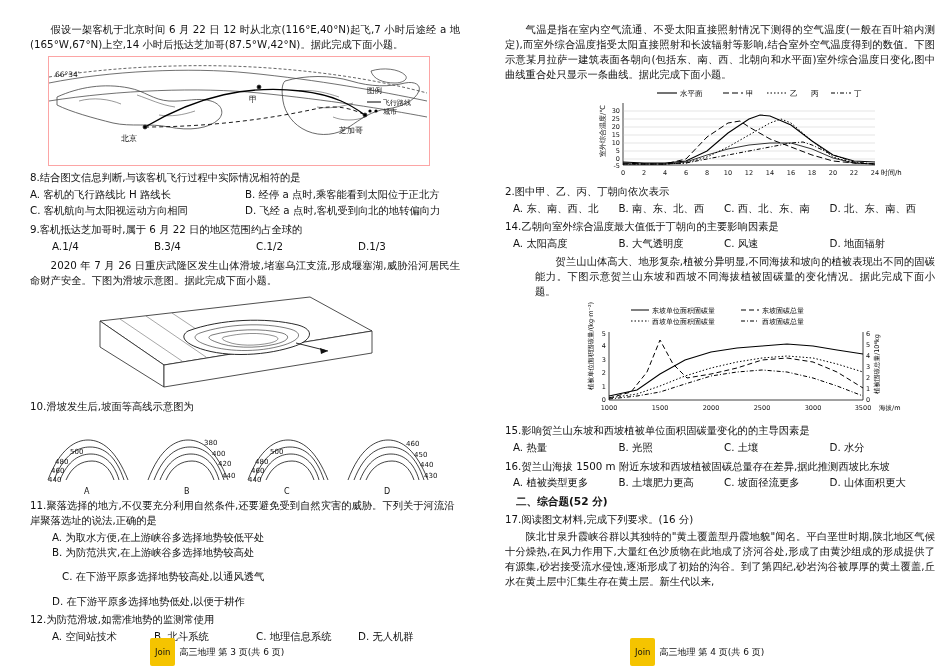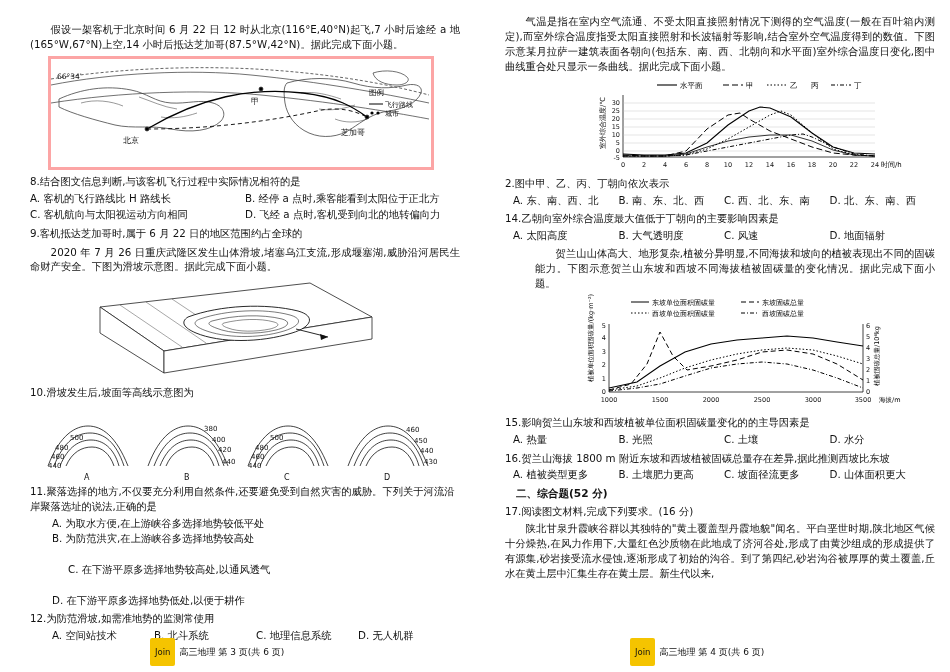--- a/index.html
+++ b/index.html
@@ -16,21 +16,21 @@
   .col-right{left:505px;}
   .divider{position:absolute;left:472px;top:18px;width:1px;height:630px;background:#ffffff;}
   p{margin:0 0 3px 0;font-size:10.3px;line-height:1.45;text-align:justify;}
   .indent{text-indent:2em;}
   .q{font-size:10.3px;line-height:1.45;margin:3px 0 2px 0;}
   .opts{display:flex;font-size:10.3px;line-height:1.5;margin-bottom:1px;}
   .opts span{flex:1 1 0;white-space:nowrap;overflow:hidden;}
   .opts.half span{flex:0 0 50%;}
   .sec-title{font-size:10.6px;font-weight:bold;margin:4px 11px 2px;}
   
-  .mapfig{position:relative;width:380px;height:108px;margin:4px 0 4px 18px;border:3px solid #fca5a5;background:#fff;}
+  .mapfig{position:relative;width:380px;height:108px;margin:4px 0 4px 18px;border:1px solid #fca5a5;background:#fff;}
   .mapfig svg{display:block;}
   
   .block3d{position:relative;width:330px;height:104px;margin:3px 0 4px 30px;}
   
   .contours{position:relative;width:400px;height:78px;margin:2px 0 4px 12px;}
   
   .chart1{position:relative;width:360px;height:96px;margin:3px 0 3px 40px;}
   .chart2{position:relative;width:380px;height:118px;margin:3px 0 3px 22px;}
   .footer{position:absolute;bottom:6px;font-size:9px;}
   .footer-left{left:150px;}
@@ -111,20 +111,26 @@
     <div class="opts half">
       <span>A. 客机的飞行路线比 H 路线长</span>
       <span>B. 经停 a 点时,乘客能看到太阳位于正北方</span>
     </div>
     <div class="opts half">
       <span>C. 客机航向与太阳视运动方向相同</span>
       <span>D. 飞经 a 点时,客机受到向北的地转偏向力</span>
     </div>
 
     <div class="q">9.客机抵达芝加哥时,属于 6 月 22 日的地区范围约占全球的</div>
+    <div class="opts" style="padding-left:22px;">
+      <span>A.1/4</span>
+      <span>B.3/4</span>
+      <span>C.1/2</span>
+      <span>D.1/3</span>
+    </div>
 
     <p class="indent" style="margin-top:4px;">2020 年 7 月 26 日重庆武隆区发生山体滑坡,堵塞乌江支流,形成堰塞湖,威胁沿河居民生命财产安全。下图为滑坡示意图。据此完成下面小题。</p>
 
     <div class="block3d">
       <svg width="330" height="104" viewBox="0 0 330 104">
         <g stroke="#222" fill="none" stroke-width="0.8">
 
           <path d="M40,30 L250,6 L312,40 L104,74 Z" fill="#ffffff"></path>
 
           <path d="M40,30 L104,74 L104,96 L40,56 Z" fill="#ffffff"></path>
@@ -200,34 +206,34 @@
             <text x="38" y="76" font-size="8" stroke="none" fill="#111" font-family="DejaVu Sans">D</text>
           </g>
         </g>
       </svg>
     </div>
 
     <div class="q">11.聚落选择的地方,不仅要充分利用自然条件,还要避免受到自然灾害的威胁。下列关于河流沿岸聚落选址的说法,正确的是</div>
     <div style="padding-left:22px;">
       <div class="q" style="margin:0;">A. 为取水方便,在上游峡谷多选择地势较低平处</div>
       <div class="q" style="margin:0;">B. 为防范洪灾,在上游峡谷多选择地势较高处</div>
-      <div class="q" style="margin:16px;">C. 在下游平原多选择地势较高处,以通风透气</div>
+      <div class="q" style="margin:10px;">C. 在下游平原多选择地势较高处,以通风透气</div>
       <div class="q" style="margin:0;">D. 在下游平原多选择地势低处,以便于耕作</div>
     </div>
 
     <div class="q">12.为防范滑坡,如需准地势的监测常使用</div>
     <div class="opts" style="padding-left:22px;">
       <span>A. 空间站技术</span>
       <span>B. 北斗系统</span>
       <span>C. 地理信息系统</span>
       <span>D. 无人机群</span>
     </div>
   </div>
 
-  <div class="col col-right" style="padding-top:14px;">
+  <div class="col col-right" style="padding-top:22px;">
 
     <p class="indent">气温是指在室内空气流通、不受太阳直接照射情况下测得的空气温度(一般在百叶箱内测定),而室外综合温度指受太阳直接照射和长波辐射等影响,结合室外空气温度得到的数值。下图示意某月拉萨一建筑表面各朝向(包括东、南、西、北朝向和水平面)室外综合温度日变化,图中曲线重合处只显示一条曲线。据此完成下面小题。</p>
 
     <div class="chart1">
       <svg width="360" height="96" viewBox="0 0 360 96">
 
         <g>
           <line x1="112" y1="8" x2="132" y2="8" stroke="#000" stroke-width="1.1"></line>
           <text x="135" y="11" font-size="7.5" font-family="DejaVu Sans">水平面</text>
           <line x1="178" y1="8" x2="198" y2="8" stroke="#000" stroke-width="1.1" stroke-dasharray="6,3"></line>
@@ -376,21 +382,21 @@
     </div>
 
     <div class="q">15.影响贺兰山东坡和西坡植被单位面积固碳量变化的的主导因素是</div>
     <div class="opts" style="padding-left:8px;justify-content:space-between;">
       <span>A. 热量</span>
       <span>B. 光照</span>
       <span>C. 土壤</span>
       <span>D. 水分</span>
     </div>
 
-    <div class="q">16.贺兰山海拔 1800 m 附近东坡和西坡植被固碳总量存在差异,据此推测西坡比东坡</div>
+    <div class="q">16.贺兰山海拔 1500 m 附近东坡和西坡植被固碳总量存在差异,据此推测西坡比东坡</div>
     <div class="opts" style="padding-left:8px;">
       <span>A. 植被类型更多</span>
       <span>B. 土壤肥力更高</span>
       <span>C. 坡面径流更多</span>
       <span>D. 山体面积更大</span>
     </div>
 
     <div class="sec-title">二、综合题(52 分)</div>
     <div class="q">17.阅读图文材料,完成下列要求。(16 分)</div>
     <p class="indent">陕北甘泉升霞峡谷群以其独特的"黄土覆盖型丹霞地貌"闻名。平白垩世时期,陕北地区气候十分燥热,在风力作用下,大量红色沙质物在此地成了济河谷处,形成了由黄沙组成的形成提供了有源集,砂岩接受流水侵蚀,逐渐形成了初始的沟谷。到了第四纪,砂岩沟谷被厚厚的黄土覆盖,丘水在黄土层中汇集生存在黄土层。新生代以来,</p>

